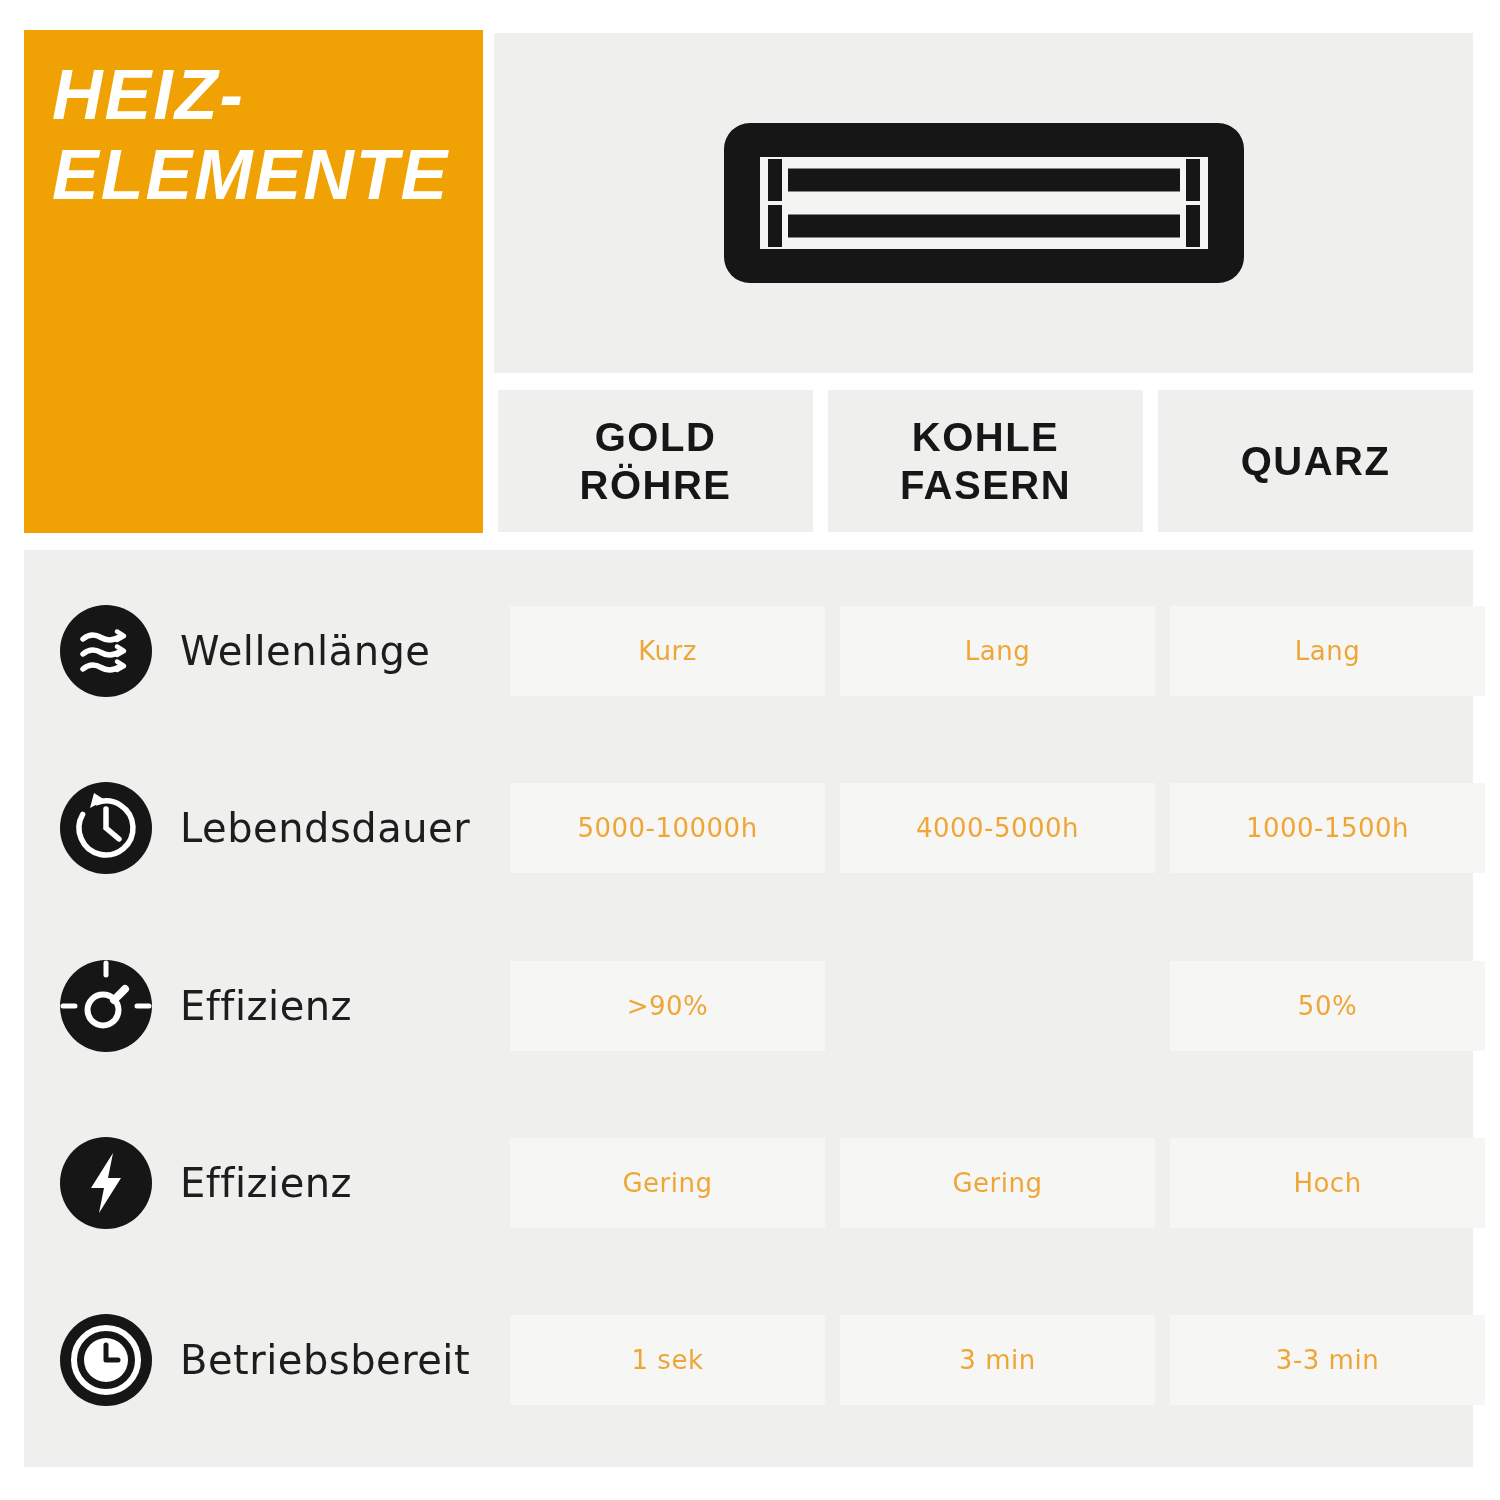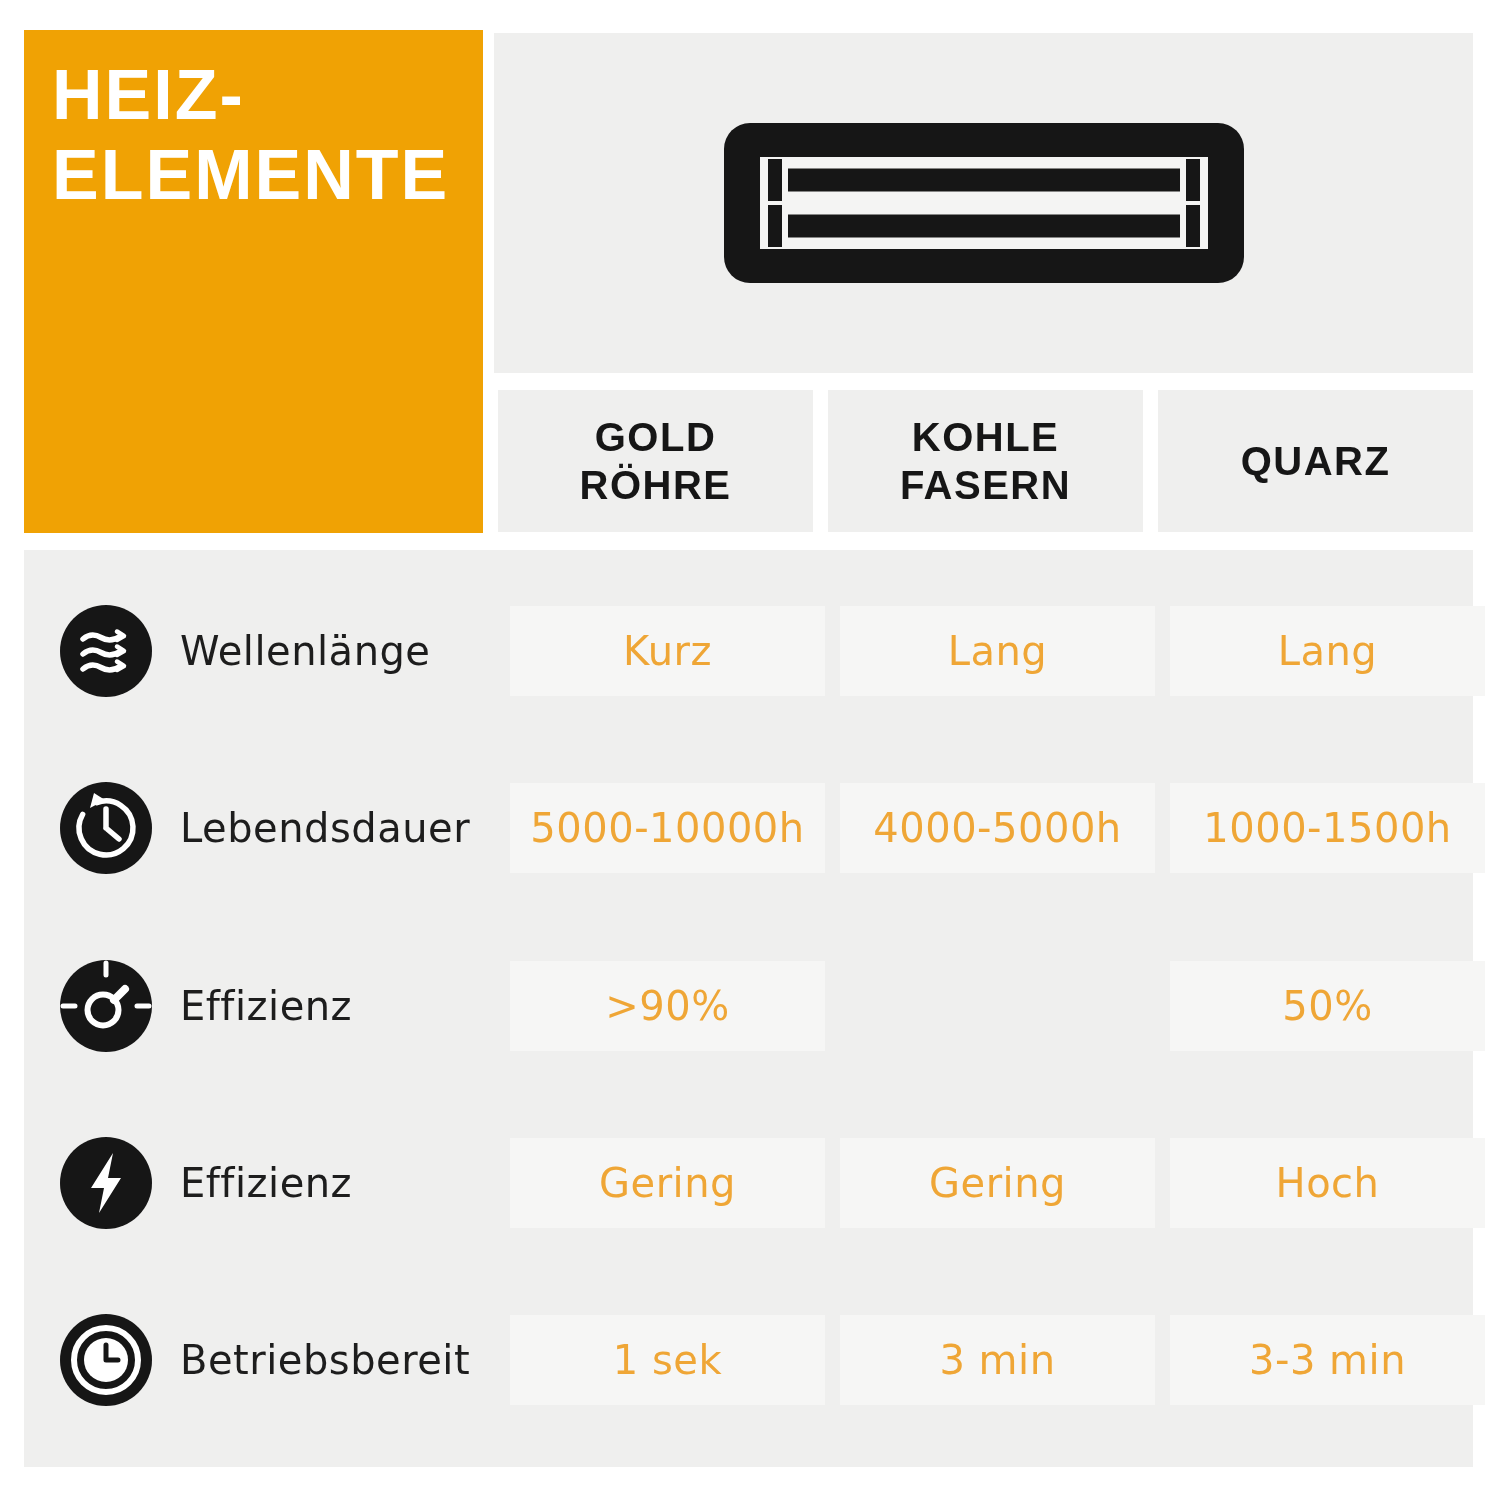--- a/index.html
+++ b/index.html
@@ -1,20 +1,20 @@
 <!DOCTYPE html>
 <html><head>
 <meta charset="utf-8">
 <style>
   html,body{margin:0;padding:0;background:#ffffff;}
   .canvas{position:relative;width:1500px;height:1500px;background:#ffffff;overflow:hidden;
           font-family:"DejaVu Sans",sans-serif;}
 
   
-  .title-box{position:absolute;left:24px;top:30px;width:459px;height:503px;background:#F0A204;}
+  .title-box{position:absolute;left:24px;top:30px;width:459px;height:503px;background:#F0A204;font-style:italic;}
   .title{padding:25px 0 0 28px;font-family:"Liberation Sans",sans-serif;font-weight:bold;
          font-size:70px;line-height:80px;letter-spacing:2px;color:#ffffff;white-space:pre-line;}
 
   
   .hero-panel{position:absolute;left:494px;top:33px;width:979px;height:340px;background:#EFEFEE;
               display:flex;align-items:center;justify-content:center;}
   .heater{width:520px;height:160px;}
 
   
   .col-head{position:absolute;top:390px;width:315px;height:142px;background:#EFEFEE;
@@ -27,21 +27,21 @@
   .content-bg{position:absolute;left:24px;top:550px;width:1449px;height:917px;background:#EFEFEE;}
 
   
   .row{position:absolute;left:36px;width:1449px;height:90px;}
   .row0{top:606px}.row1{top:783px}.row2{top:961px}.row3{top:1138px}.row4{top:1315px}
   .row-icon{position:absolute;left:24px;top:-1px;width:92px;height:92px;}
   .row-label{position:absolute;left:144px;top:0;height:90px;display:flex;align-items:center;
              font-size:40px;color:#1d1d1d;letter-spacing:0.5px;}
   .cell{position:absolute;top:0;width:315px;height:90px;background:#F6F6F5;
         display:flex;align-items:center;justify-content:center;
-        font-size:40px;color:#EFA636;letter-spacing:0.5px;}
+        font-size:26px;color:#EFA636;letter-spacing:0.5px;}
   .cc0{left:474px}.cc1{left:804px}.cc2{left:1134px}
 </style>
 </head>
 <body>
 
 <div class="canvas">
 
   <div class="title-box">
     <div class="title">HEIZ-
 ELEMENTE</div>

